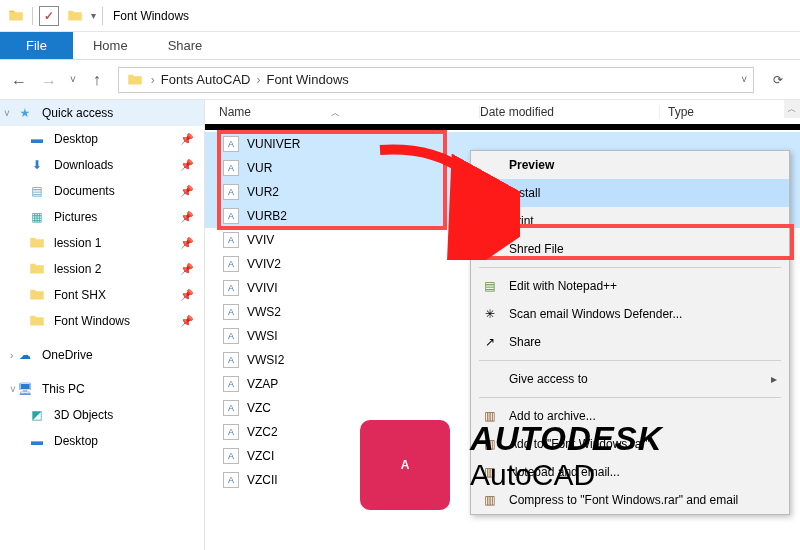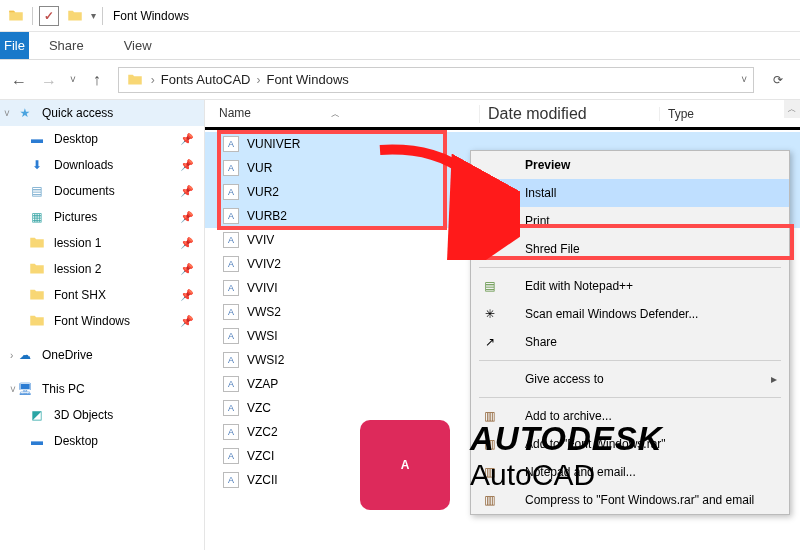--- a/index.html
+++ b/index.html
@@ -4,52 +4,52 @@
 <style>
 * { margin: 0; padding: 0; box-sizing: border-box; font-family: "Segoe UI", sans-serif; font-size: 12px; }
 body { width: 800px; height: 550px; background: #fff; overflow: hidden; position: relative; }
 .titlebar { height: 32px; display: flex; align-items: center; padding: 0 6px; gap: 6px; border-bottom: 1px solid #e5e5e5; }
 .folder-mini { width: 20px; height: 20px; display: inline-flex; align-items: center; justify-content: center; }
 .sep { width: 1px; height: 18px; background: #ccc; }
 .check-btn { width: 20px; height: 20px; border: 1px solid #888; display: inline-flex; align-items: center; justify-content: center; color: #c0504d; font-weight: bold; }
 .chev { color: #666; font-size: 10px; }
 .title-text { font-size: 12px; margin-left: 4px; }
 .ribbon { height: 28px; display: flex; align-items: stretch; border-bottom: 1px solid #ddd; }
-.file-tab { background: #1979ca; color: #fff; padding: 6px 4px; font-size: 13px; }
+.file-tab { background: #1979ca; color: #fff; padding: 6px 26px; font-size: 13px; }
 .rtab { padding: 6px 20px; font-size: 13px; color: #444; }
 .navbar { height: 40px; display: flex; align-items: center; padding: 0 10px; gap: 12px; border-bottom: 1px solid #e5e5e5; }
 .nav-arrow { font-size: 16px; color: #555; width: 18px; text-align: center; }
 .nav-arrow.dim { color: #bbb; }
 .addr { flex: 1; display: flex; align-items: center; gap: 6px; border: 1px solid #ccc; height: 26px; padding: 0 6px; }
 .crumb { color: #222; font-size: 13px; }
 .crumb-sep { color: #888; }
 .refresh { width: 24px; text-align: center; color: #555; }
 .main { display: flex; height: calc(100% - 100px); }
 .sidebar { width: 205px; border-right: 1px solid #e5e5e5; overflow: hidden; }
 .side-item { display: flex; align-items: center; gap: 8px; padding: 4px 10px 4px 28px; font-size: 13px; height: 26px; }
 .side-item.qa { background: #e5f1fb; padding-left: 16px; }
 .side-item .pin { margin-left: auto; color: #888; font-size: 11px; }
 .side-item.group { padding-left: 16px; margin-top: 8px; }
 .side-chev { position: absolute; left: 10px; color: #888; font-size: 10px; }
 .side-item { position: relative; }
 .icon { width: 18px; height: 18px; display: inline-flex; align-items: center; justify-content: center; }
 .icon.folder svg, .folder-mini svg { width: 18px; height: 18px; }
 .content { flex: 1; position: relative; }
-.cols { display: flex; height: 30px; align-items: center; border-bottom: 3px solid #000000; padding-left: 14px; }
+.cols { display: flex; height: 30px; align-items: center; border-bottom: 6px solid #000000; padding-left: 14px; }
 .col-name { width: 260px; font-size: 12px; color: #333; }
-.col-date { width: 180px; font-size: 16px; color: #333; border-left: 1px solid #eee; padding-left: 8px; }
+.col-date { width: 180px; font-size: 12px; color: #333; border-left: 1px solid #eee; }
 .col-type { font-size: 12px; color: #333; border-left: 1px solid #eee; padding-left: 8px; }
 .sort-chev { font-size: 9px; color: #555; margin-left: 80px; }
 .filelist { padding-top: 2px; }
 .file-row { display: flex; align-items: center; gap: 8px; height: 24px; padding-left: 18px; font-size: 13px; }
 .file-row.sel { background: #cce8ff; }
 .file-icon { width: 16px; height: 16px; border: 1px solid #bbb; background: #fff; display: inline-flex; align-items: center; justify-content: center; font-size: 9px; color: #4a7ab8; }
 .sel-rect { position: absolute; border: 4px solid #ff4a4a; left: 12px; top: 30px; width: 230px; height: 100px; pointer-events: none; }
 .ctx { position: absolute; left: 470px; top: 150px; width: 320px; background: #f2f2f2; border: 1px solid #bbb; box-shadow: 2px 2px 6px rgba(0,0,0,.25); z-index: 5; }
-.ctx-item { display: flex; align-items: center; gap: 26px; height: 28px; padding: 0 12px 0 10px; font-size: 13px; }
+.ctx-item { display: flex; align-items: center; gap: 10px; height: 28px; padding: 0 12px 0 10px; font-size: 13px; }
 .ctx-item.bold { font-weight: 600; }
 .ctx-item.hl { background: #bfdfff; }
 .ctx-icon { width: 18px; height: 18px; display: inline-flex; align-items: center; justify-content: center; }
 .ctx-div { height: 1px; background: #d0d0d0; margin: 4px 8px; }
 .ctx-sub { margin-left: auto; color: #555; }
 .install-rect { position: absolute; left: 466px; top: 224px; width: 328px; height: 36px; border: 4px solid #ff4a4a; pointer-events: none; z-index: 6; }
 .arrow-svg { position: absolute; left: 360px; top: 140px; z-index: 7; pointer-events: none; }
 .brand { position: absolute; left: 470px; top: 420px; z-index: 8; display: flex; align-items: center; gap: 10px; pointer-events: none; }
 .brand-logo { width: 90px; height: 90px; background: #dd2a5b; border-radius: 10px; display: flex; align-items: center; justify-content: center; color: #fff; font-size: 48px; font-weight: 700; position: absolute; left: 360px; top: 420px; z-index: 8; }
 .brand-text1 { font-size: 33px; font-weight: 800; letter-spacing: 1px; font-style: italic; }
@@ -76,22 +76,22 @@
         <path fill="#f8d775" d="M3 5h6l2 2h10v11H3z"></path>
       </svg>
   </span>
   <span class="chev">▾</span>
   <span class="sep"></span>
   <span class="title-text">Font Windows</span>
 </div>
 
 <div class="ribbon">
   <div class="file-tab">File</div>
+  <div class="rtab">Home</div>
   <div class="rtab">Share</div>
-  <div class="rtab">View</div>
 </div>
 
 <div class="navbar">
   <span class="nav-arrow">←</span>
   <span class="nav-arrow dim">→</span>
   <span class="chev">˅</span>
   <span class="nav-arrow">↑</span>
   <div class="addr">
     <span class="folder-mini">
       <svg viewBox="0 0 24 24">

